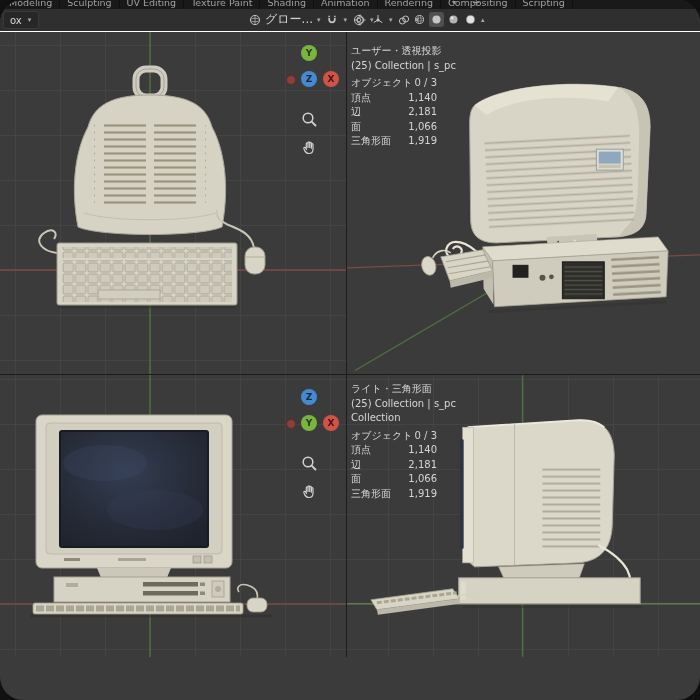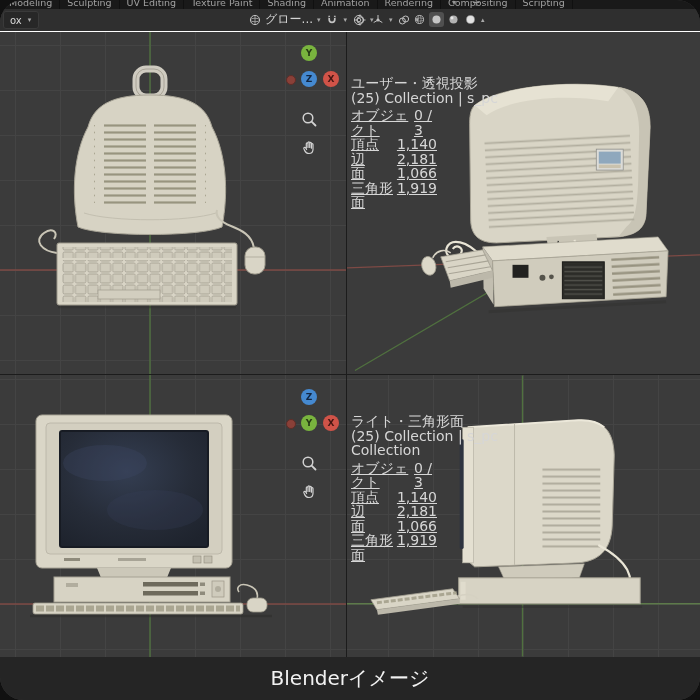--- a/index.html
+++ b/index.html
@@ -31,24 +31,24 @@
   .grid{background-image:linear-gradient(to right,#444 1px,transparent 1px),
                          linear-gradient(to bottom,#444 1px,transparent 1px);
         background-size:45px 45px;}
   .q-tl{left:0;top:0;width:346px;height:343px;background-position:15px 14px;}
   .q-tr{left:347px;top:0;width:353px;height:343px;}
   .q-bl{left:0;top:344px;width:346px;height:282px;background-position:15px 4px;}
   .q-br{left:347px;top:344px;width:353px;height:282px;background-position:41px 4px;}
   .scene{position:absolute;left:0;top:0;}
 
   
-  .overlay-info{position:absolute;left:4px;color:#d6d6d6;font-size:14px;line-height:14.5px;z-index:5;margin-top:32px;}
+  .overlay-info{position:absolute;left:4px;color:#d6d6d6;font-size:10px;line-height:14.5px;z-index:5;}
   .oi-tr{top:13px;}
   .oi-br{top:7px;}
-  .stats{margin-top:3px;width:86px;text-decoration:underline;}
+  .stats{margin-top:3px;width:86px;}
   .srow{display:flex;justify-content:space-between;}
   .sval{text-align:left;}
 
   
   .nav-cluster{position:absolute;top:14px;right:6px;display:flex;flex-direction:column;align-items:center;z-index:6;}
   .gizmo{position:relative;width:62px;height:44px;margin-bottom:12px;}
   .gz{position:absolute;width:16px;height:16px;border-radius:50%;font-size:9px;font-weight:bold;
       display:flex;align-items:center;justify-content:center;color:rgba(15,25,10,0.8);}
   .gz-top{left:23px;top:0;}
   .gz-center{left:23px;top:26px;}
@@ -409,17 +409,14 @@
           <div class="srow">
               <span>三角形面</span>
               <span class="sval">1,919</span>
             </div>
         </div>
       </div>
     </div>
 
   </div>
 
-  <div class="caption">
-    <span>Blenderイメージ</span>
-  </div>
 
 </div>
 
 </body></html>

